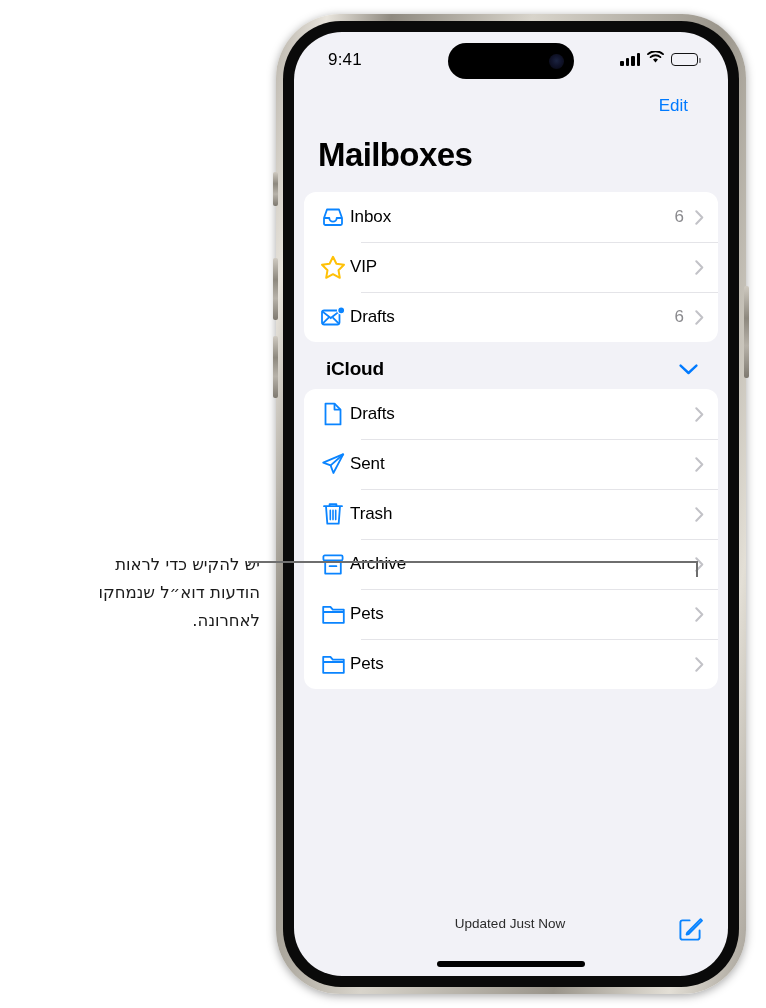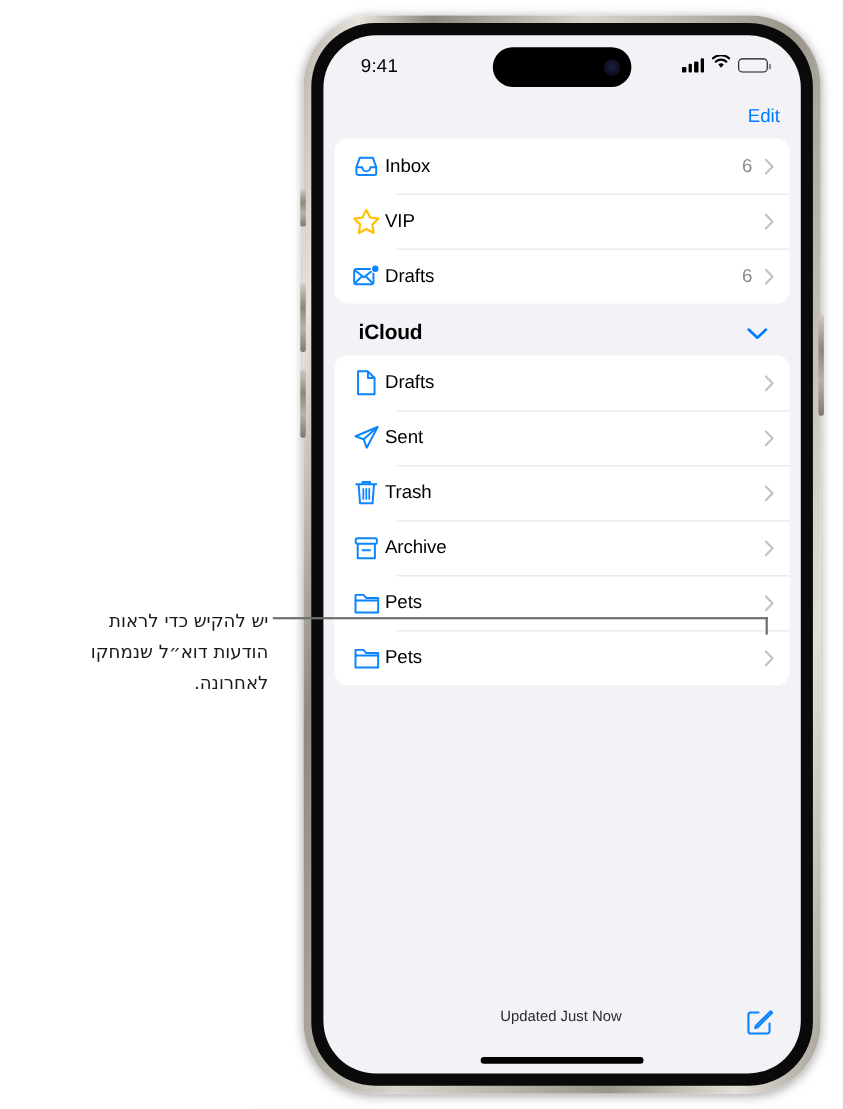--- a/index.html
+++ b/index.html
@@ -10,21 +10,21 @@
     height: 1008px;
     background: #ffffff;
     font-family: "Liberation Sans", sans-serif;
     position: relative;
     overflow: hidden;
   }
 
   
   .callout {
     position: absolute;
-    left: 0;
+    left: 16px;
     top: 551px;
     width: 244px;
     text-align: right;
     direction: rtl;
     font-size: 16.5px;
     line-height: 28px;
     color: #1a1a1a;
     font-family: "DejaVu Sans", sans-serif;
   }
   .leader-h {
@@ -149,21 +149,21 @@
     border-radius: 0 1px 1px 0;
   }
   .battery-fill { height: 100%; background: #000; border-radius: 1.5px; }
 
   
   .navbar {
     height: 40px;
     display: flex;
     align-items: center;
     justify-content: flex-end;
-    padding: 0 19px;
+    padding: 0 40px;
   }
   .edit-btn {
     font-size: 17px;
     color: #007aff;
     cursor: pointer;
   }
   .page-title {
     font-size: 33px;
     font-weight: bold;
     color: #000;
@@ -308,20 +308,21 @@
         <span class="battery">
           <span class="battery-fill"></span>
         </span>
       </div>
     </div>
 
     <div class="navbar">
       <span class="edit-btn">Edit</span>
     </div>
 
+    <div class="page-title">Mailboxes</div>
 
     <div class="list-area">
 
       <div class="card">
 
         <div class="row">
           <span class="row-icon">
             <svg width="24" height="22" viewBox="0 0 24 22">
               <path d="M3 12 L6 3.5 H18 L21 12 V17.5 A1.5 1.5 0 0 1 19.5 19 H4.5 A1.5 1.5 0 0 1 3 17.5 Z" fill="none" stroke="#0a84ff" stroke-width="1.8" stroke-linejoin="round"></path>
               <path d="M3 12 H8.3 A3.7 3.7 0 0 0 15.7 12 H21" fill="none" stroke="#0a84ff" stroke-width="1.8" stroke-linejoin="round"></path>

